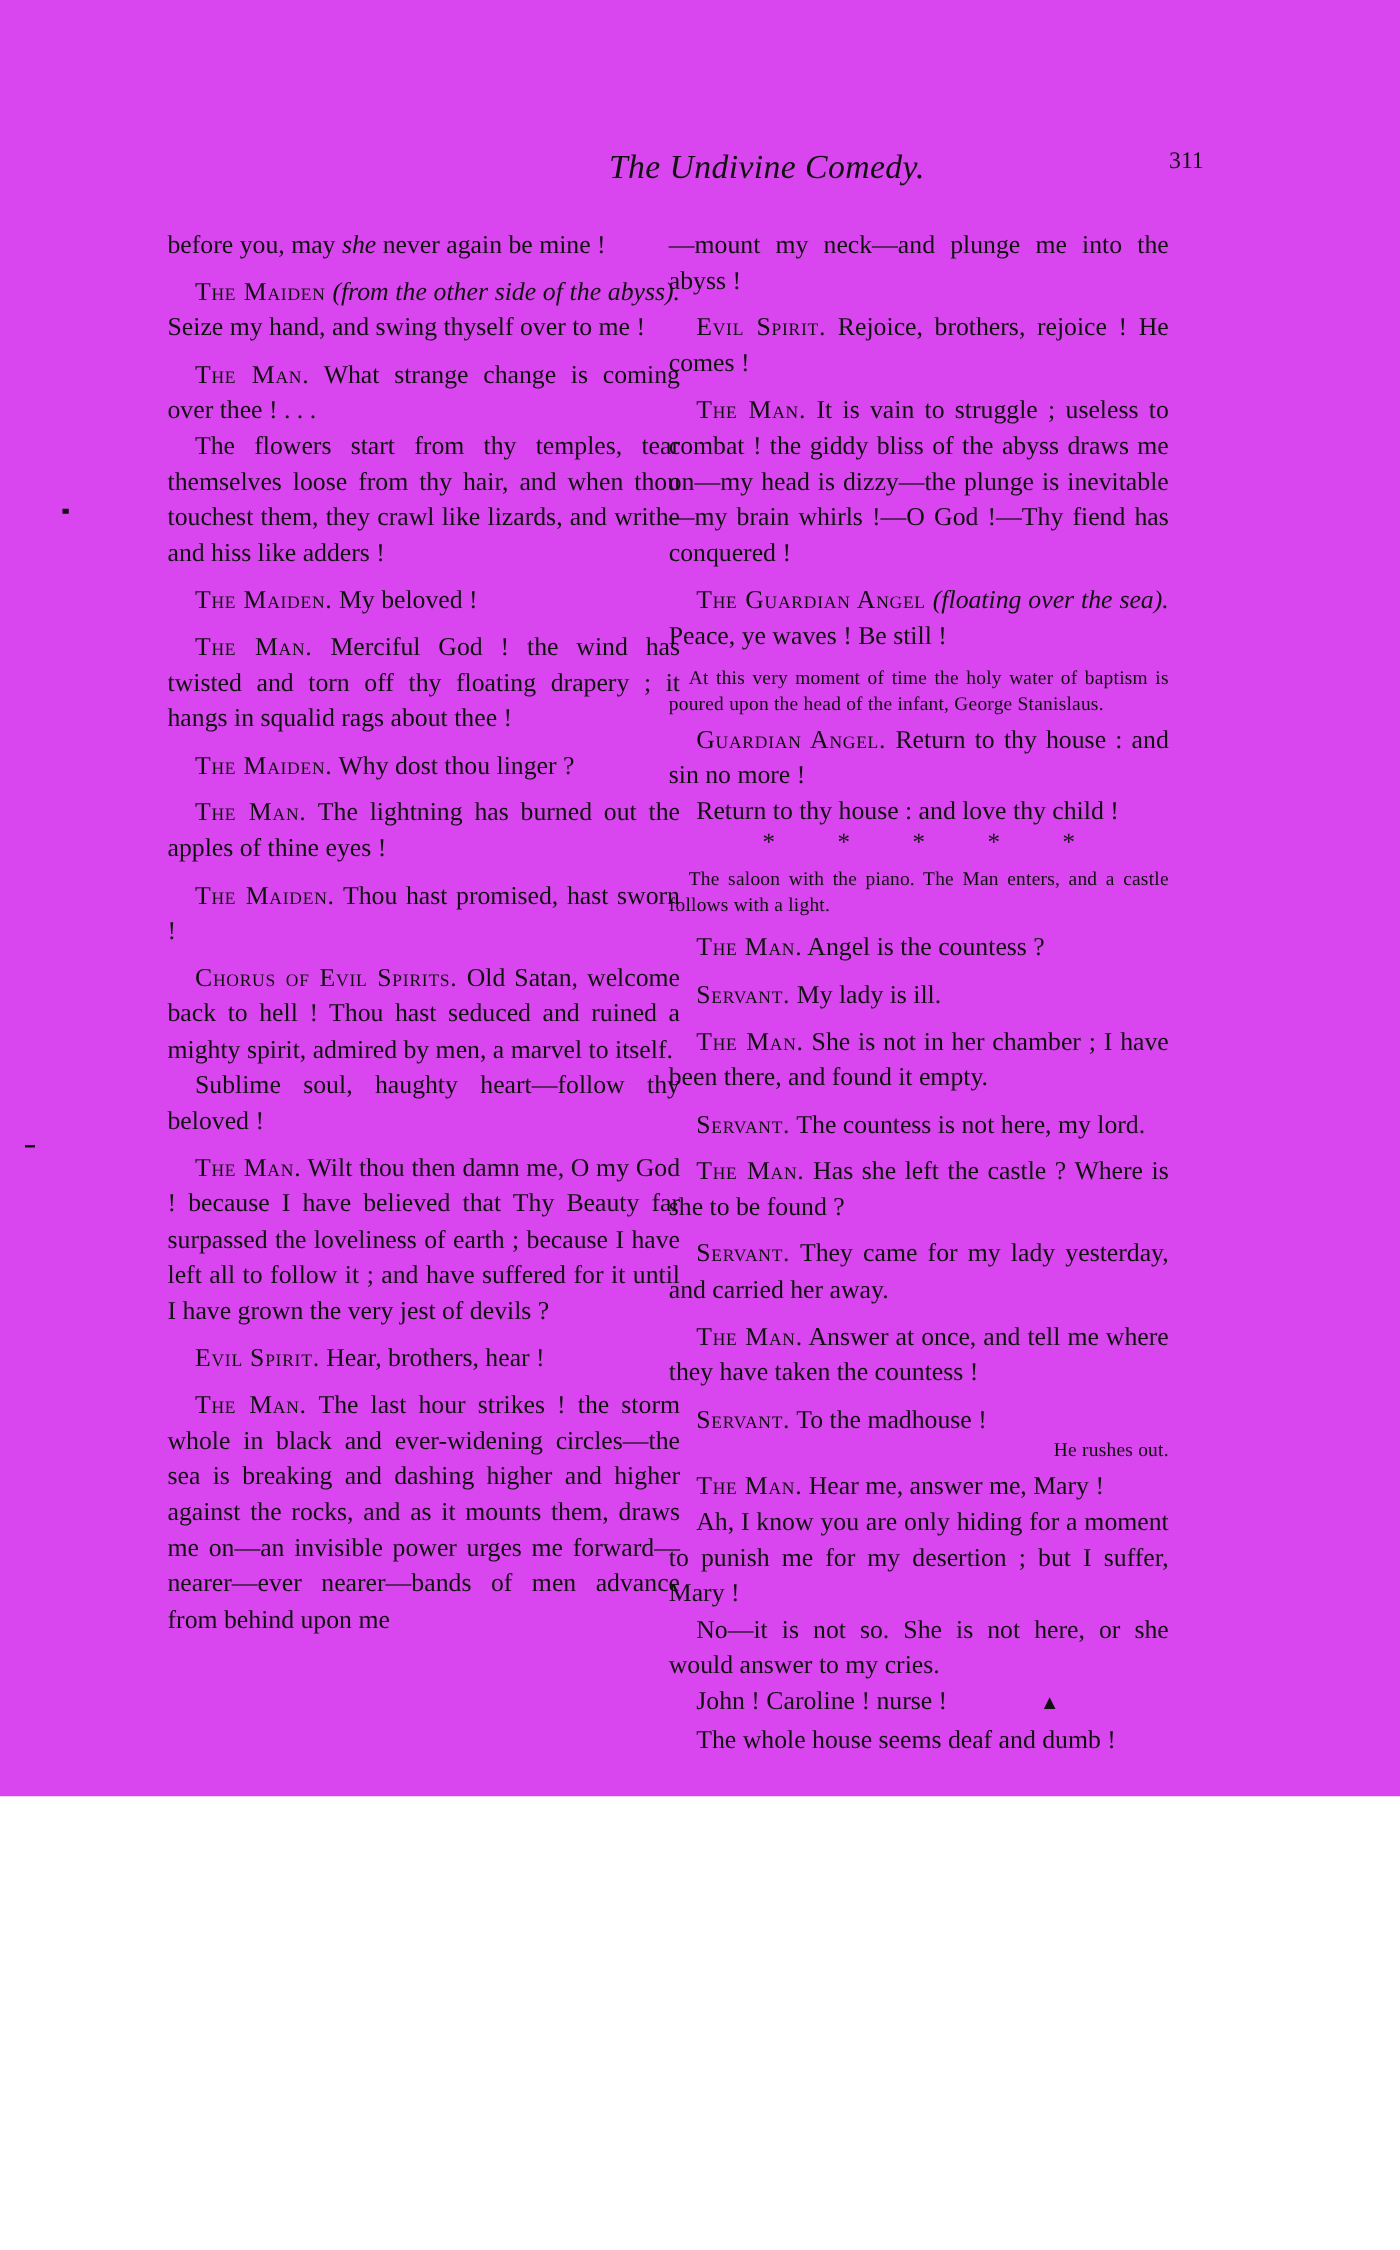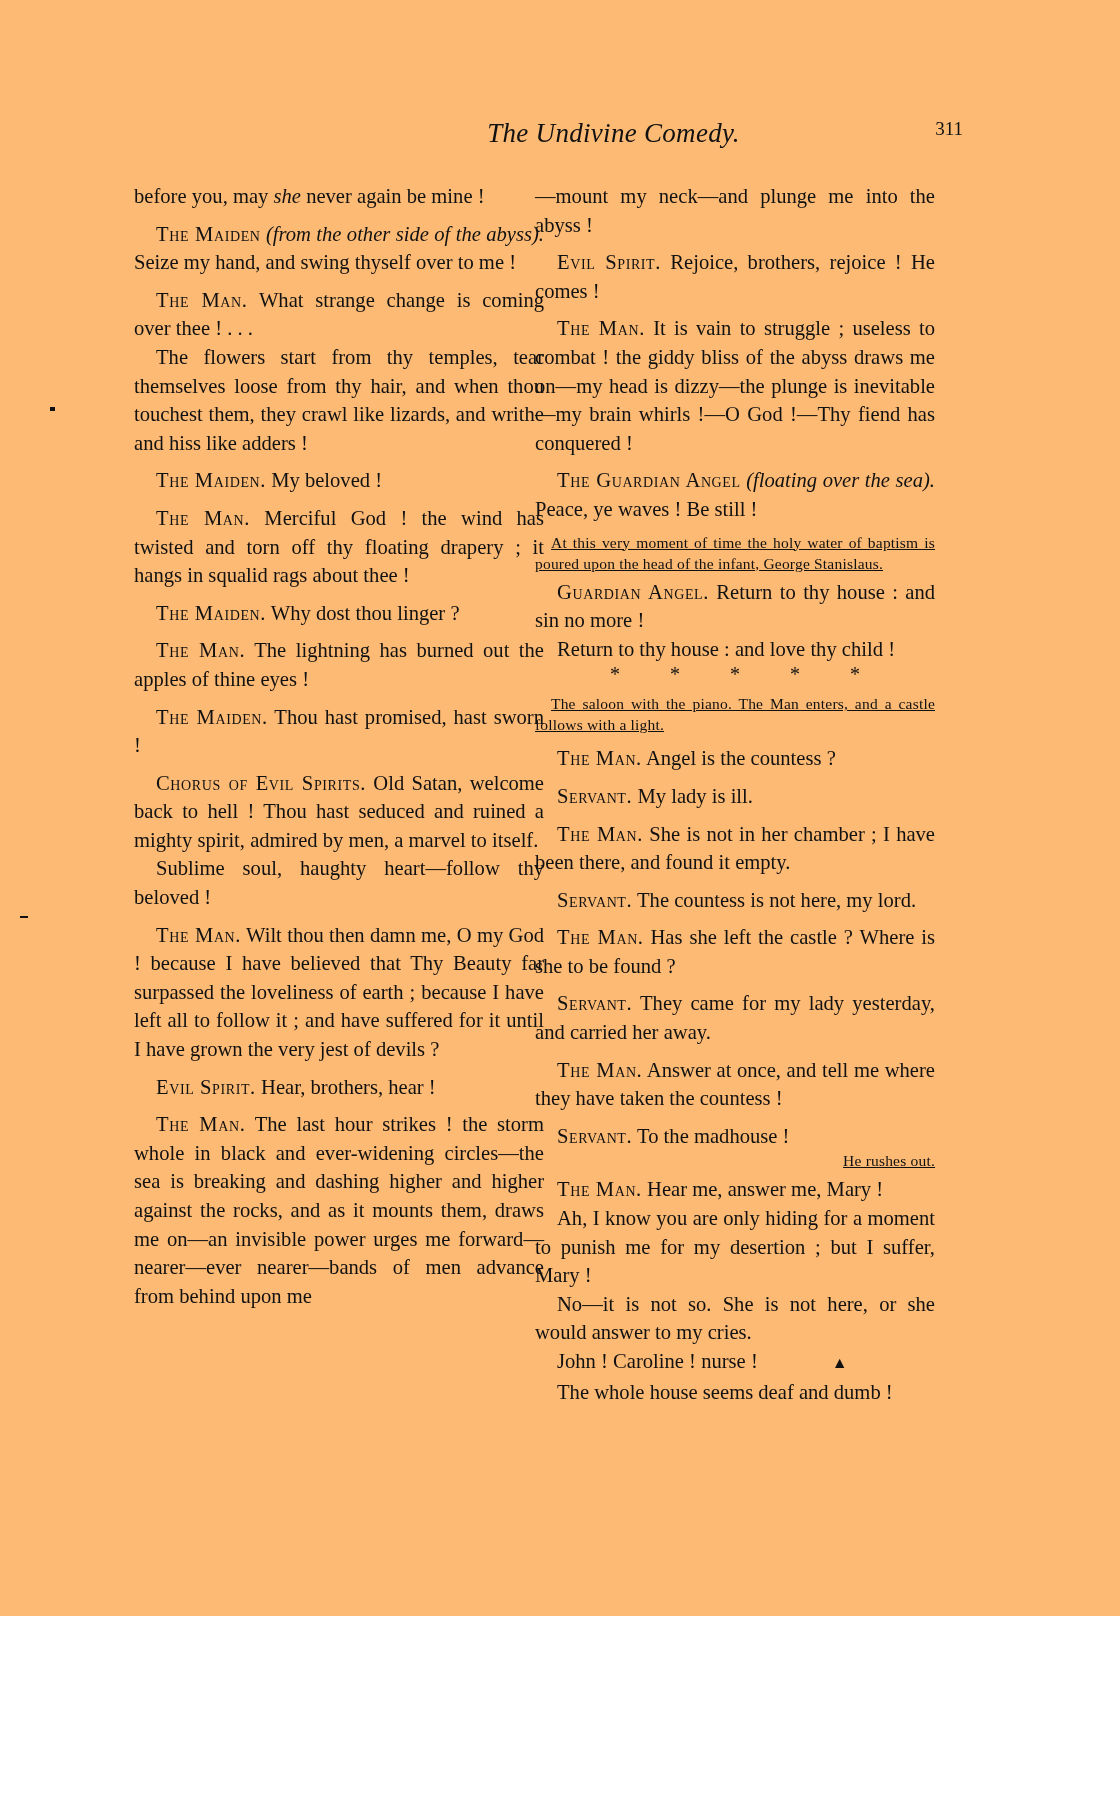--- a/index.html
+++ b/index.html
@@ -1,32 +1,32 @@
 <!DOCTYPE html>
 <html><head>
 <meta charset="utf-8">
 <style>
   html, body { margin: 0; padding: 0; background: #ffffff; }
   body { width: 1120px; height: 1800px; position: relative; overflow: hidden;
          font-family: "Liberation Serif", "DejaVu Serif", serif; color: #111; }
-  .page { position: absolute; left: 0; top: 0; width: 1120px; height: 1616px; background: #fdba74; }
+  .page { position: absolute; left: 0; top: 0; width: 1120px; height: 1437px; background: #d946ef; }
   .running-head { position: absolute; top: 118px; left: 134px; width: 829px; height: 40px; }
   .running-title { position: absolute; left: 0; right: 0; text-align: center; top: 0;
                    font-style: italic; font-size: 27px; letter-spacing: 0.3px; padding-left: 130px; }
   .page-number { position: absolute; right: 0; top: 0; font-size: 19px; }
   .col { position: absolute; top: 182px; width: 410px; font-size: 20.6px; line-height: 28.6px;
          text-align: justify; hyphens: none; }
   .col-left { left: 134px; }
   .col-right { left: 535px; width: 400px; }
   .p { margin: 0; text-indent: 22px; }
   .p.gap { margin-top: 9px; }
   .p.noindent { text-indent: 0; }
   .sc { font-variant: small-caps; letter-spacing: 0.6px; }
   .it { font-style: italic; }
-  .stage { font-size: 15.5px; line-height: 21px; margin: 8px 0 4px 0; text-indent: 16px; text-align: justify; letter-spacing: 0.2px; text-decoration: underline; }
+  .stage { font-size: 15.5px; line-height: 21px; margin: 8px 0 4px 0; text-indent: 16px; text-align: justify; letter-spacing: 0.2px; }
   .stage.center { text-align: right; text-indent: 0; margin: 0; }
   .stars { display: flex; justify-content: space-around; padding: 0 50px; font-size: 20px; line-height: 22px; margin-top: 0px; }
   .mark { position: absolute; background: #111; }
 </style>
 </head>
 <body>
 
 <div class="page">
 
   <div class="running-head">

